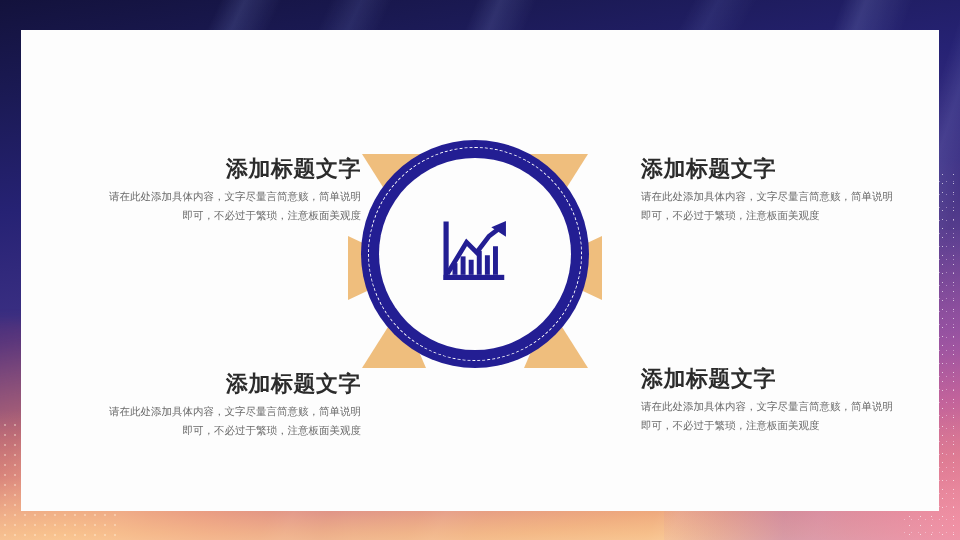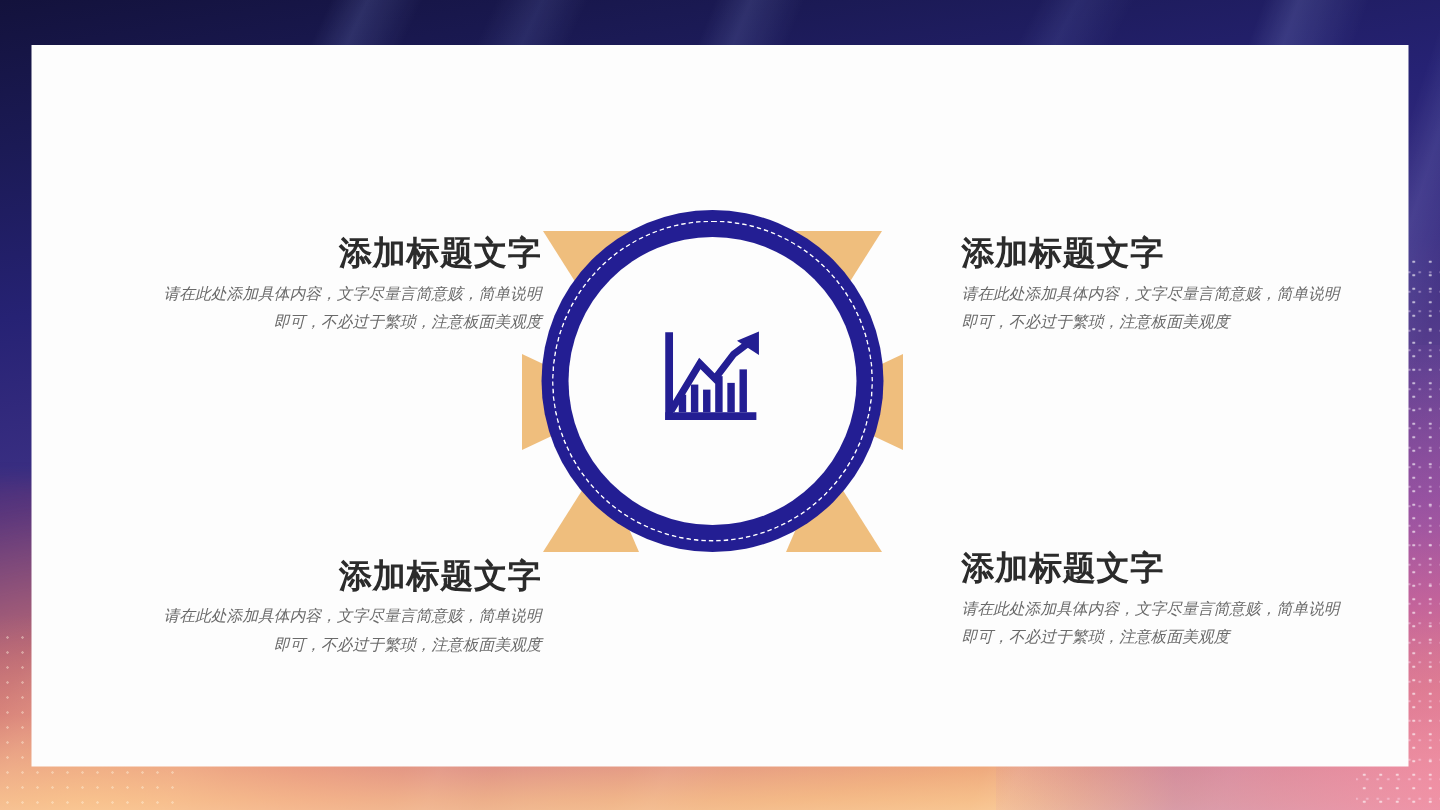--- a/index.html
+++ b/index.html
@@ -165,21 +165,20 @@
     letter-spacing: .5px;
     margin: 0 0 6px 0;
     line-height: 1.15;
     white-space: nowrap;
   }
   .block .body {
     font-size: 10.5px;
     color: #6a6a6a;
     line-height: 1.75;
     margin: 0;
-    font-style: italic;
   }
   .block.right-align { text-align: right; }
   .block.left-align  { text-align: left; }
 
   #blk-tl { left: 78px;  top: 126px; width: 262px; }
   #blk-tr { left: 620px; top: 126px; width: 262px; }
   #blk-bl { left: 78px;  top: 341px; width: 262px; }
   #blk-br { left: 620px; top: 336px; width: 262px; }
 </style>
 </head>

